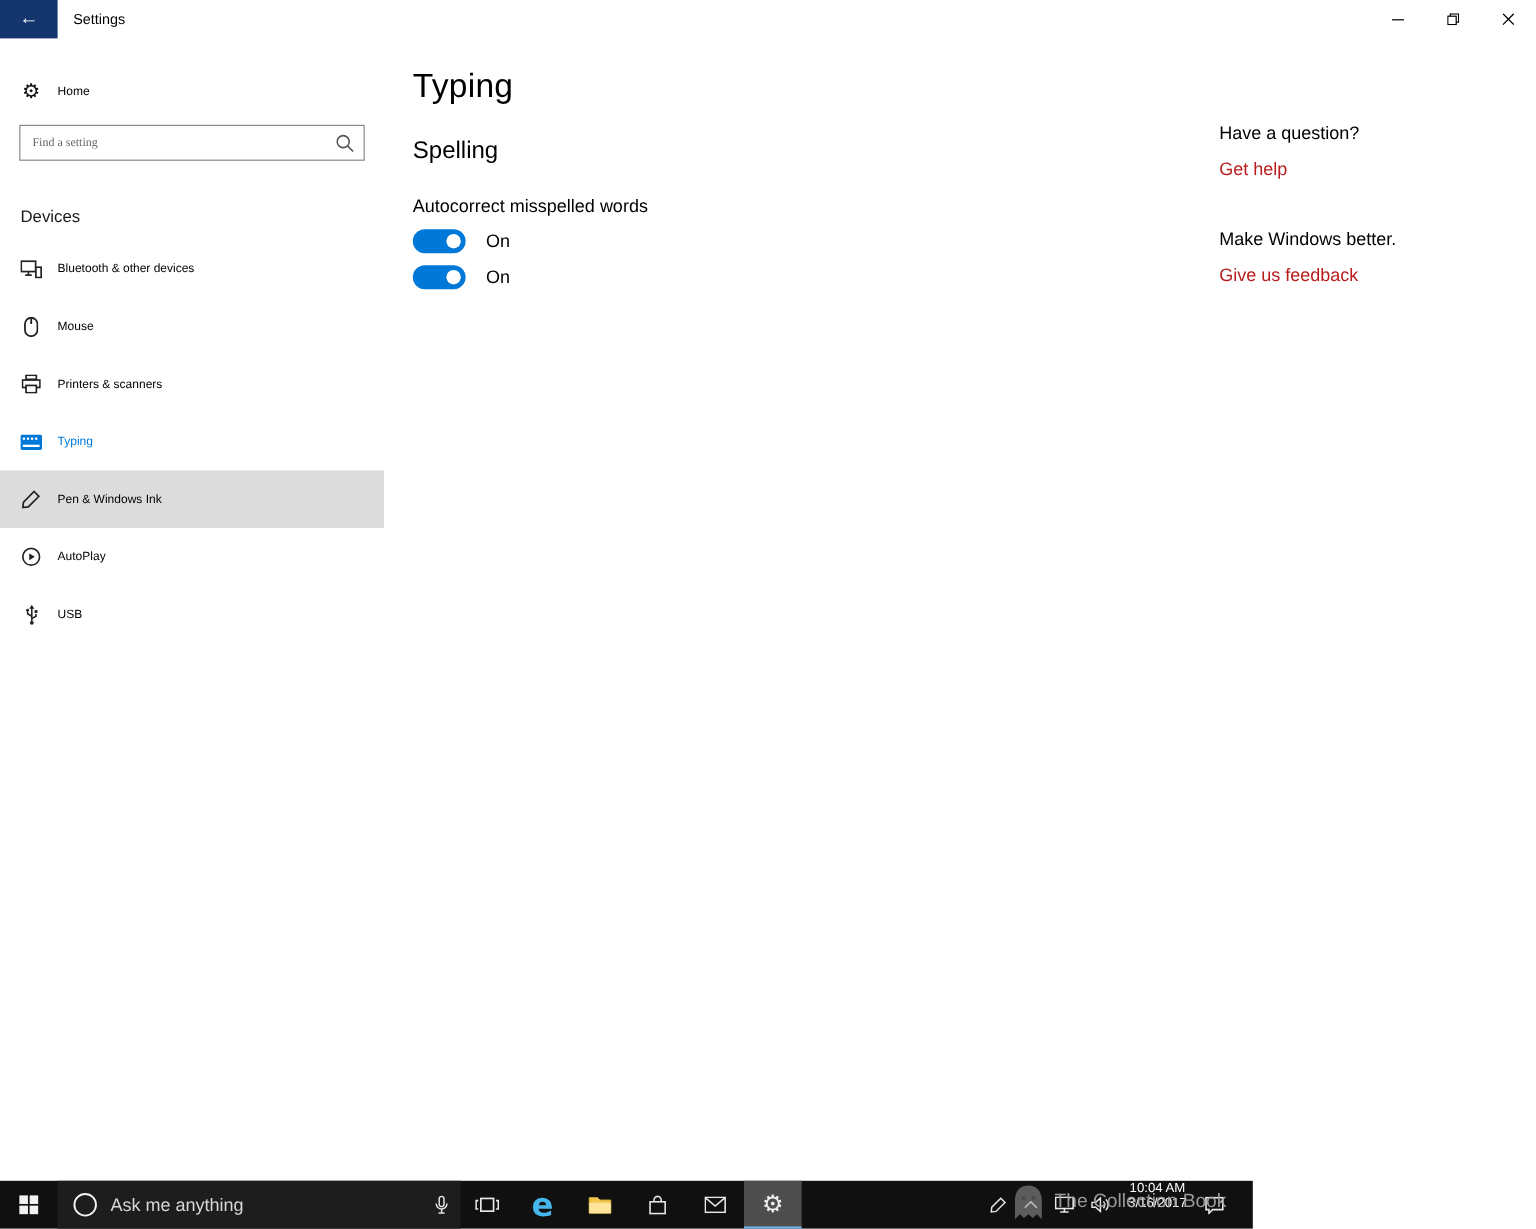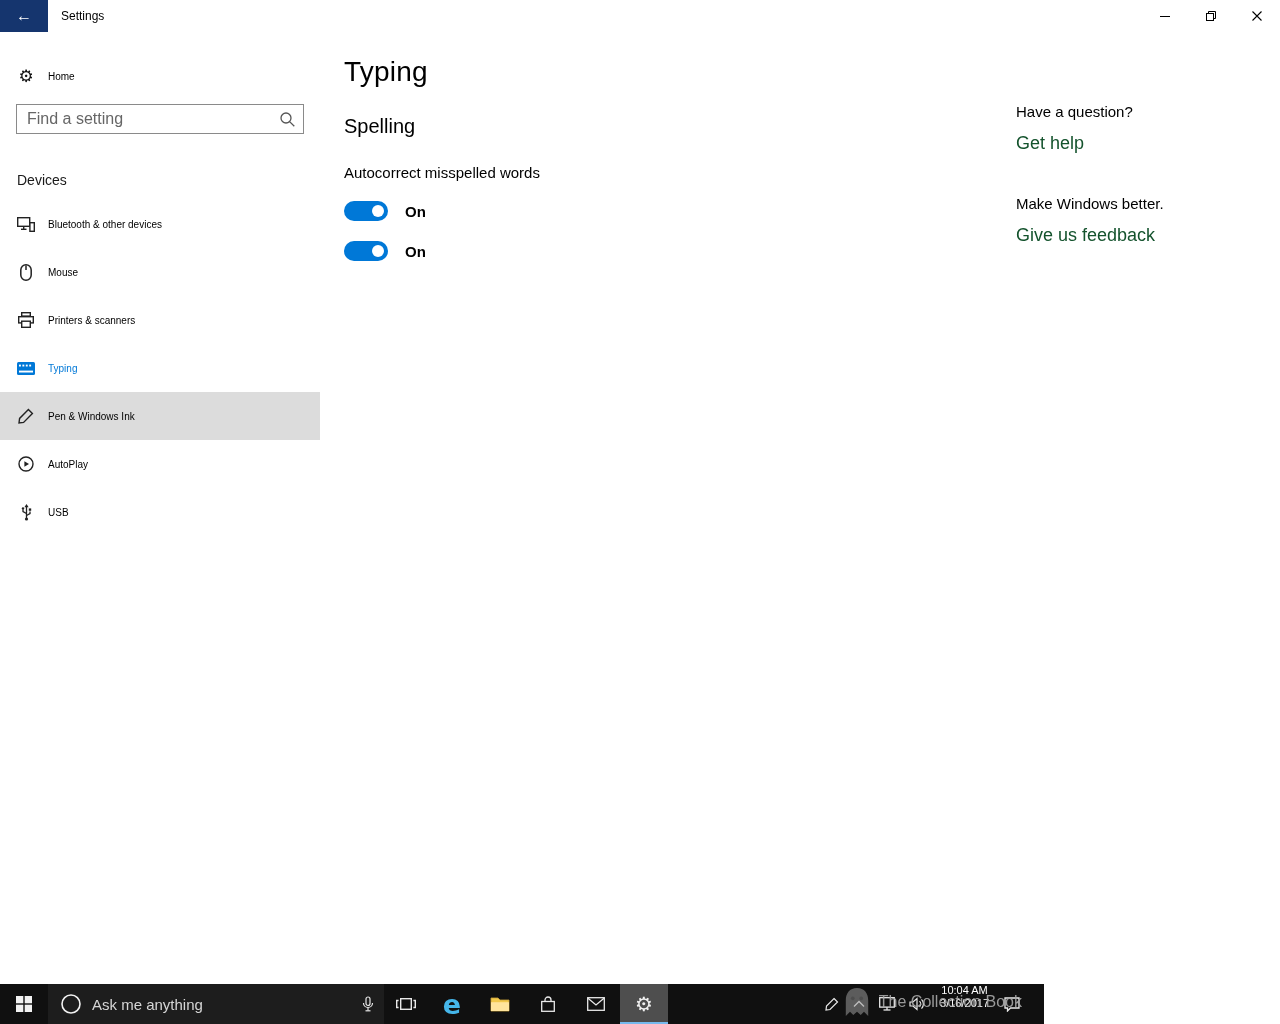--- a/index.html
+++ b/index.html
@@ -16,45 +16,45 @@
 
   
   .app-body { position:absolute; top:32px; left:0; width:1280px; height:952px; background:#fff; }
 
   
   .sidebar { position:absolute; left:0; top:0; width:320px; height:100%; background:#fff; }
   .home-row { margin-top:24px; height:40px; display:flex; align-items:center; padding-left:17px; cursor:pointer; }
   .home-icon { width:18px; text-align:center; font-size:17px; color:#111; line-height:1; }
   .row-label { margin-left:13px; font-size:10px; color:#000; }
   .search-box { margin:8px 16px 0 16px; height:30px; border:1px solid #8a8a8a; position:relative; background:#fff; }
-  .search-input { width:100%; height:100%; border:none; outline:none; padding:0 30px 0 10px; font-size:16px; color:#333; font-family:Liberation Sans, sans-serif; background:transparent; }
+  .search-input { width:100%; height:100%; border:none; outline:none; padding:0 30px 0 10px; font-size:10px; color:#333; font-family:Liberation Serif, serif; background:transparent; }
   .search-input::placeholder { color:#666; opacity:1; }
   .search-icon { position:absolute; right:7px; top:6px; pointer-events:none; }
   .section-header { margin-top:36px; padding-left:17px; font-size:14px; color:#1a1a1a; height:20px; line-height:20px; }
   .nav-list { margin-top:10px; }
   .nav-item { height:48px; display:flex; align-items:center; padding-left:17px; cursor:pointer; }
   .nav-item:hover, .nav-item.hovered { background:#dcdcdc; }
   .nav-icon { width:18px; display:flex; justify-content:center; align-items:center; }
   .nav-item.selected .row-label { color:#0078d7; }
 
   
   .content { position:absolute; left:344px; top:0; width:650px; }
   .page-title { font-size:28px; font-weight:300; margin-top:24px; letter-spacing:0.2px; }
   .section-title { font-size:20px; font-weight:400; margin-top:27px; }
   .setting-label { font-size:15px; margin-top:26px; }
-  .toggle-row { display:flex; align-items:center; margin-top:20px; height:20px;font-weight:bold; }
+  .toggle-row { display:flex; align-items:center; margin-top:10px; height:20px; }
   .toggle { width:44px; height:20px; border-radius:10px; background:#0078d7; position:relative; cursor:pointer; flex:0 0 auto; }
   .toggle .knob { width:12px; height:12px; border-radius:50%; background:#fff; position:absolute; top:4px; right:4px; }
   .toggle-state { margin-left:17px; font-size:15px; }
 
   
   .help-panel { position:absolute; left:1016px; top:0; width:240px; }
   .help-heading { font-size:15px; margin-top:71px; }
   .help-heading.second { margin-top:41px; }
-  .help-link { display:block; font-size:18px; color:#14532d; margin-top:13px; text-decoration:none; cursor:pointer; width:max-content; }
+  .help-link { display:block; font-size:15px; color:#b91c1c; margin-top:13px; text-decoration:none; cursor:pointer; width:max-content; }
 
   
   .taskbar { position:absolute; bottom:0; left:0; width:1044px; height:40px; background:#101010; display:flex; align-items:stretch; z-index:5; }
   .tb-btn { width:48px; display:flex; align-items:center; justify-content:center; cursor:pointer; flex:0 0 auto; }
   .tb-btn.taskview { width:44px; }
   .tb-btn.active { background:#4e4e4e; box-shadow: inset 0 -2px 0 #76b9ed; }
   .cortana { width:336px; background:#1d1d1d; display:flex; align-items:center; padding:0 10px 0 12px; cursor:text; flex:0 0 auto; }
   .cortana-input { flex:1; background:transparent; border:none; outline:none; color:#e8e8e8; font-size:15px; margin-left:10px; font-family:inherit; min-width:0; }
   .cortana-input::placeholder { color:#d6d6d6; opacity:1; }
   .edge-e { color:#45b6ea; font-size:27px; font-weight:bold; line-height:1; font-family:"DejaVu Sans",sans-serif; }

